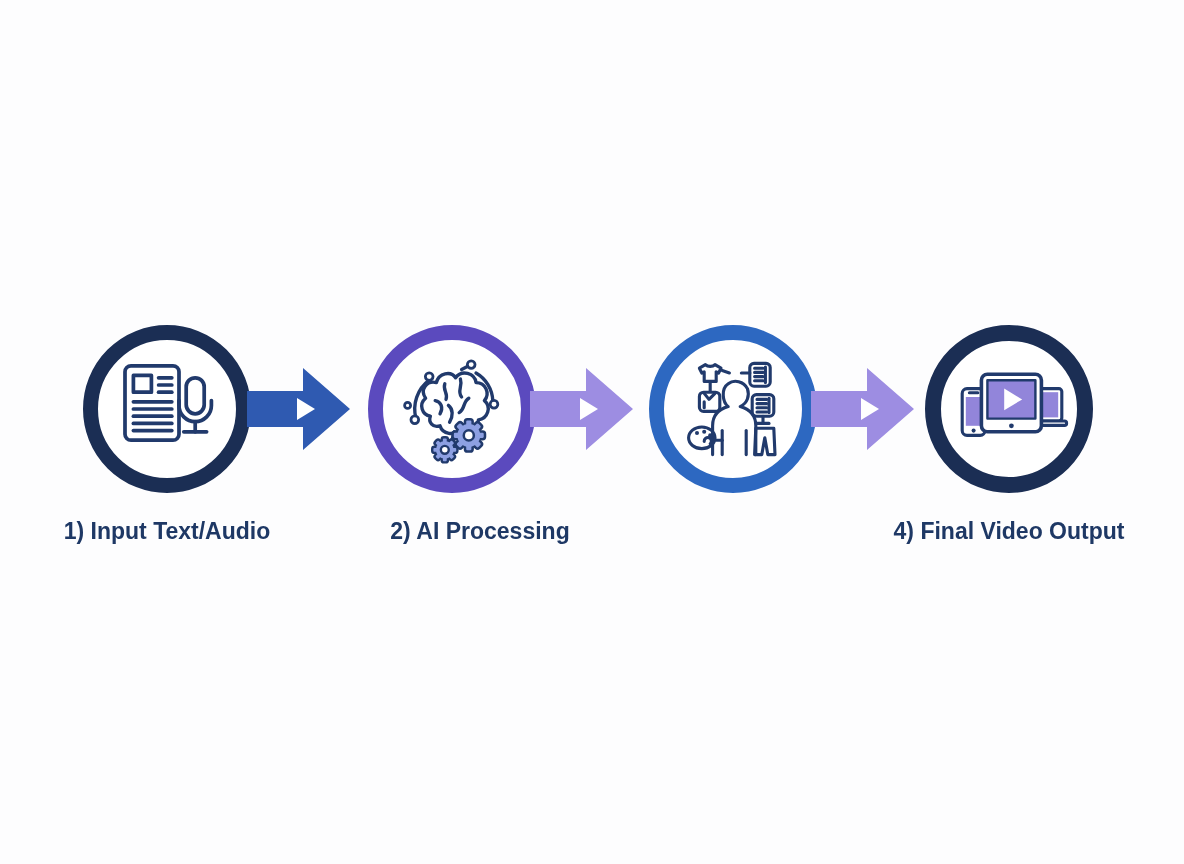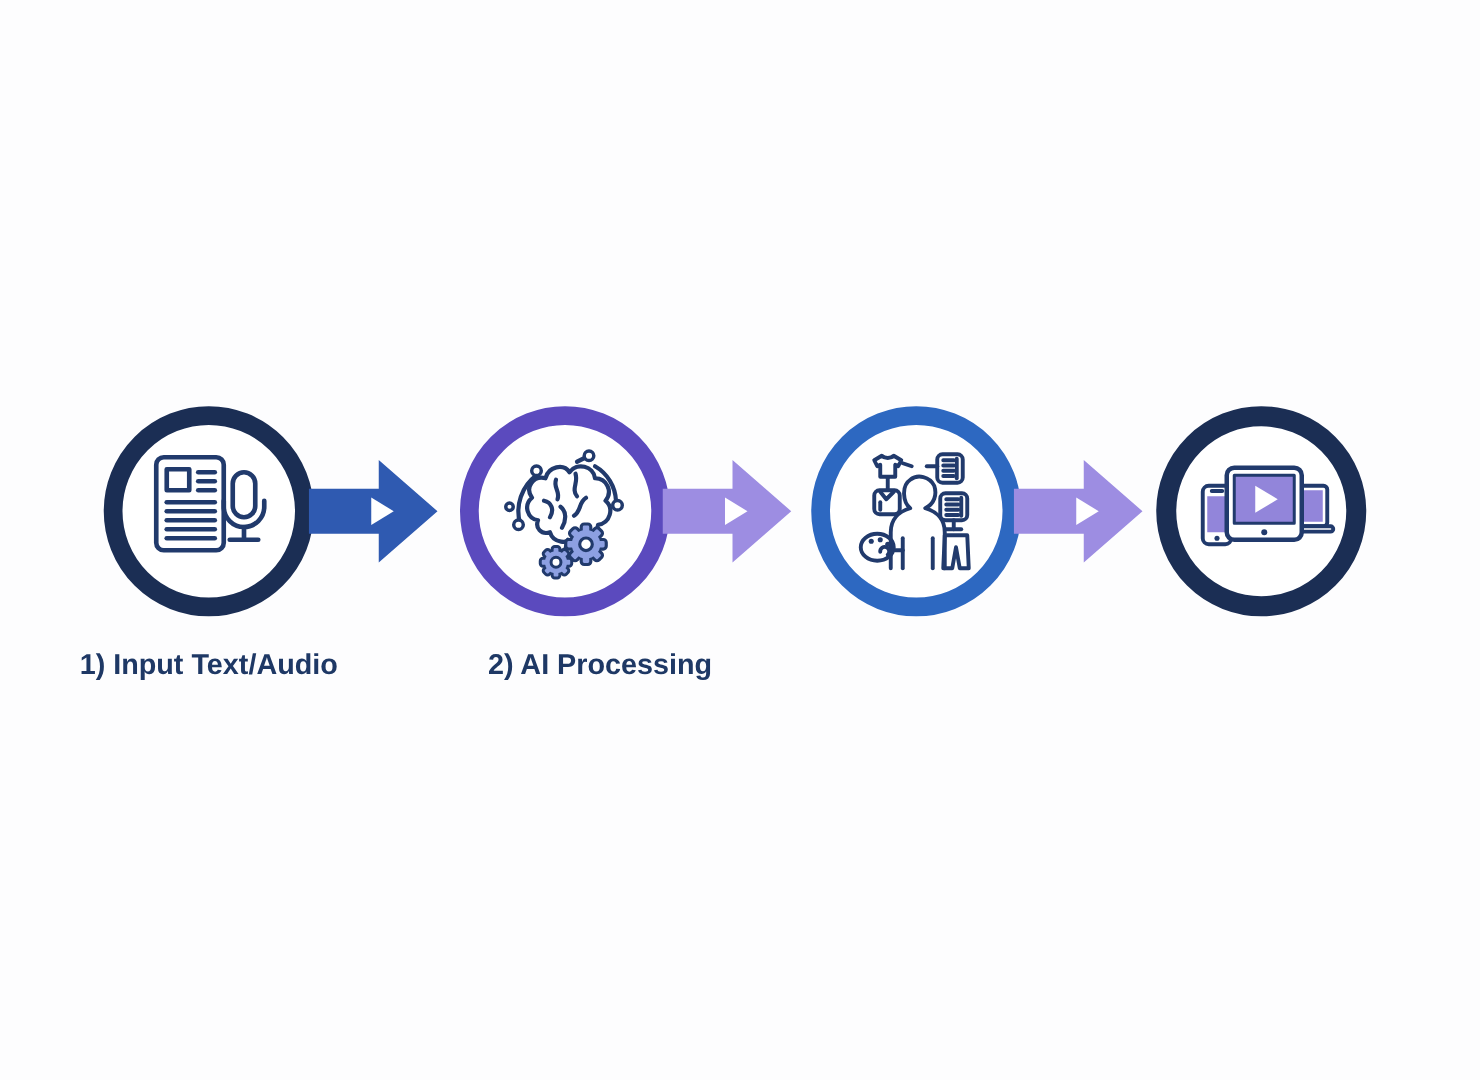--- a/index.html
+++ b/index.html
@@ -196,14 +196,15 @@
         <circle cx="52" cy="64" r="2" fill="var(--icon-stroke,#213a6c)" stroke="none"></circle>
       </g>
     </svg>
   </div>
 
   <div class="step-label" style="left:167px; top:519px;">1) Input Text/Audio</div>
 
   <div class="step-label" style="left:436px; top:519px;margin-left:44px;">2) AI Processing</div>
 
 
+  <div class="step-label" style="left:1009px; top:519px;">4) Final Video Output</div>
 
 </div>
 
 </body></html>

